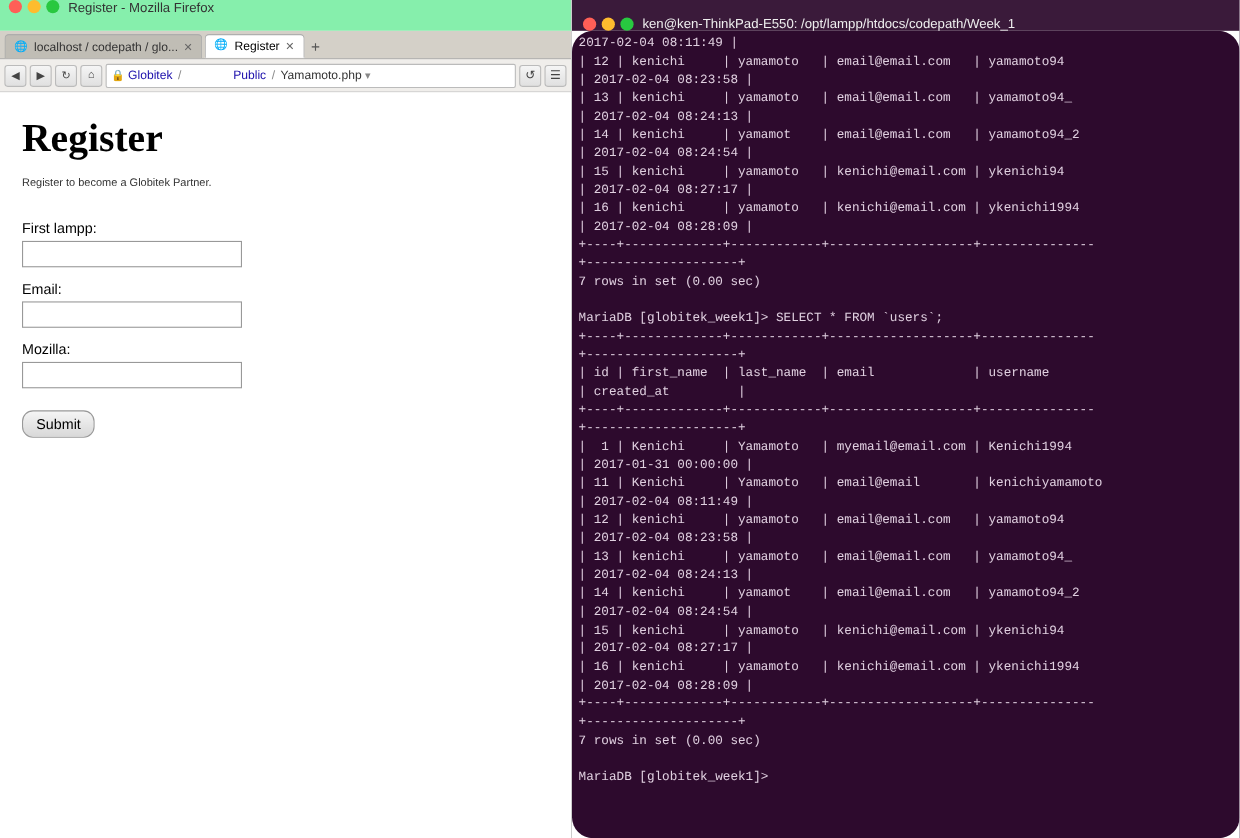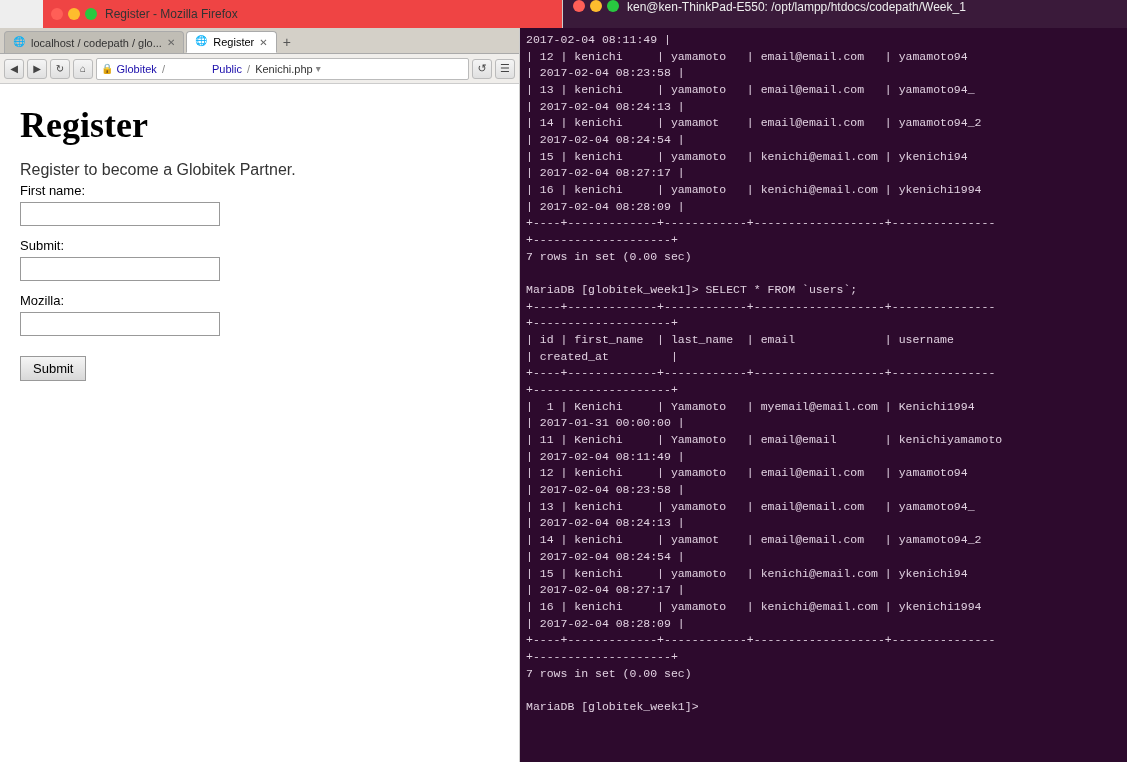--- a/index.html
+++ b/index.html
@@ -7,32 +7,31 @@
 
     
     .title-bar {
       display: flex;
       height: 28px;
       background: #eee;
     }
     .title-bar-left {
       width: 520px;
       display: flex;
-      align-items: center;
-      background: #ef4444;
+      align-items: flex-start;
+      background: #86efac;
       border-right: 1px solid #ccc;
       padding: 0 8px;
       font-size: 12px;
       color: #333;
-      margin-left: 43px;
     }
     .title-bar-right {
       flex: 1;
       display: flex;
-      align-items: flex-start;
+      align-items: flex-end;
       background: #3a1a3a;
       padding: 0 10px;
       font-size: 12px;
       color: #eee;
     }
     .window-controls {
       display: flex;
       gap: 5px;
       margin-right: 8px;
     }
@@ -140,23 +139,23 @@
     }
 
     .page-title {
       font-size: 36px;
       font-weight: bold;
       color: #000;
       margin-bottom: 15px;
       font-family: Georgia, serif;
     }
     .page-subtitle {
-      font-size: 16px;
+      font-size: 10px;
       color: #333;
-      margin-bottom: 4px;
+      margin-bottom: 28px;
     }
 
     .form-label {
       display: block;
       font-size: 13px;
       color: #000;
       margin-bottom: 4px;
     }
     .form-group {
       margin-bottom: 12px;
@@ -169,36 +168,37 @@
       font-size: 12px;
       display: block;
       background: #fff;
     }
     .submit-btn {
       margin-top: 8px;
       padding: 4px 12px;
       font-size: 13px;
       background: linear-gradient(to bottom, #f5f5f5, #d8d8d8);
       border: 1px solid #999;
-      border-radius: 0;
+      border-radius: 10px;
       cursor: pointer;
       text-align: center;
     }
 
     
     .terminal-panel {
       flex: 1;
       background: #2d0a2d;
       color: #e0d0e0;
       font-family: 'Courier New', monospace;
       font-size: 11.5px;
       overflow-y: auto;
       padding: 4px 6px;
       white-space: pre;
       line-height: 1.45;
+      border-radius: 19px;
     }
 
     .terminal-container {
       flex: 1;
       display: flex;
       flex-direction: column;
       overflow: hidden;
     }
   </style>
 </head>
@@ -246,40 +246,40 @@
       <div class="nav-btn">▶</div>
       <div class="nav-btn">↻</div>
       <div class="nav-btn">⌂</div>
       <div class="address-bar-container">
         <span style="font-size:10px; color:#888; margin-right:3px;">🔒</span>
         <span style="font-size:11px; color:#333;">
           <span style="color:#1a0dab;">Globitek</span>
           <span style="color:#888; margin:0 2px;">/</span>
           <span style="color:#1a0dab;padding-left:42px;">Public</span>
           <span style="color:#888; margin:0 2px;">/</span>
-          <span>Kenichi.php</span>
+          <span>Yamamoto.php</span>
         </span>
         <span style="font-size:10px; color:#888; margin-left:3px;">▾</span>
       </div>
       <div class="nav-btn" style="font-size:11px;">↺</div>
       <div class="nav-btn" style="font-size:11px;">☰</div>
     </div>
 
     <div class="browser-body">
       <h1 class="page-title">Register</h1>
       <p class="page-subtitle">Register to become a Globitek Partner.</p>
 
       <div class="form-group">
-        <label class="form-label">First name:</label>
+        <label class="form-label">First lampp:</label>
         <input class="form-input" type="text" style="">
       </div>
 
 
       <div class="form-group">
-        <label class="form-label">Submit:</label>
+        <label class="form-label">Email:</label>
         <input class="form-input" type="email" style="">
       </div>
 
       <div class="form-group">
         <label class="form-label">Mozilla:</label>
         <input class="form-input" type="text" style="">
       </div>
 
       <button class="submit-btn">Submit</button>
     </div>

